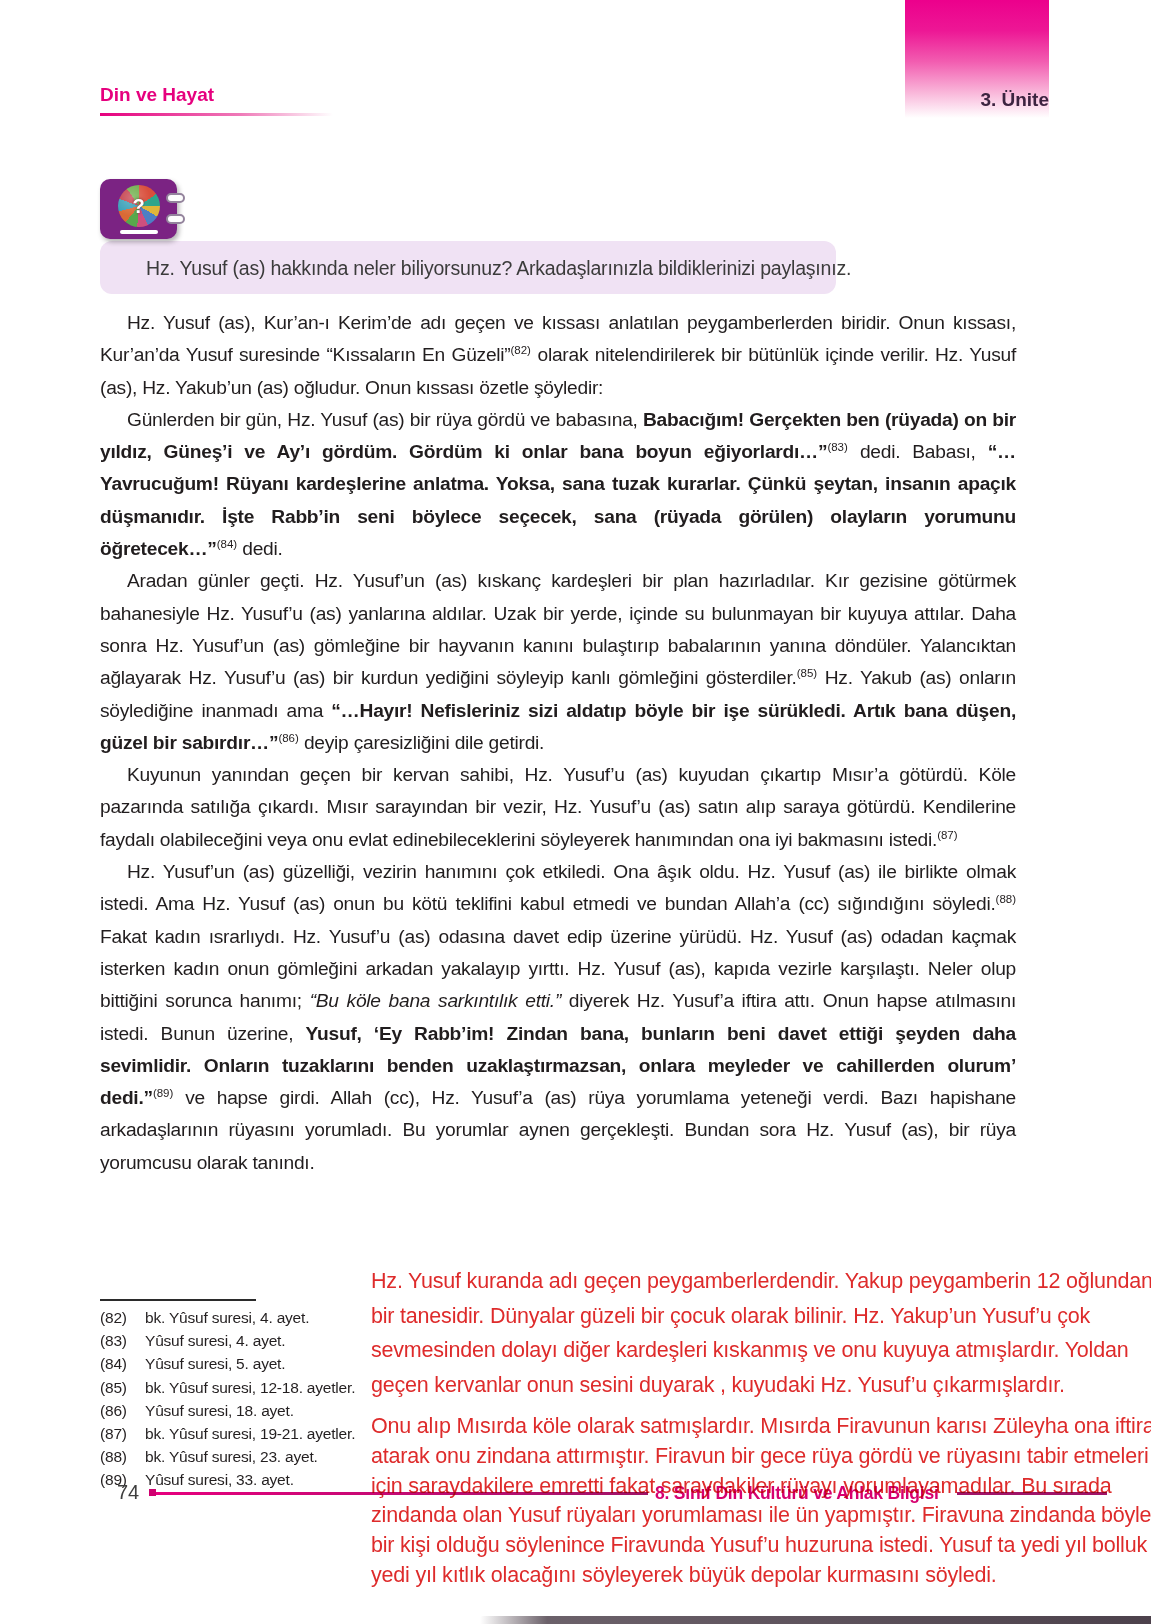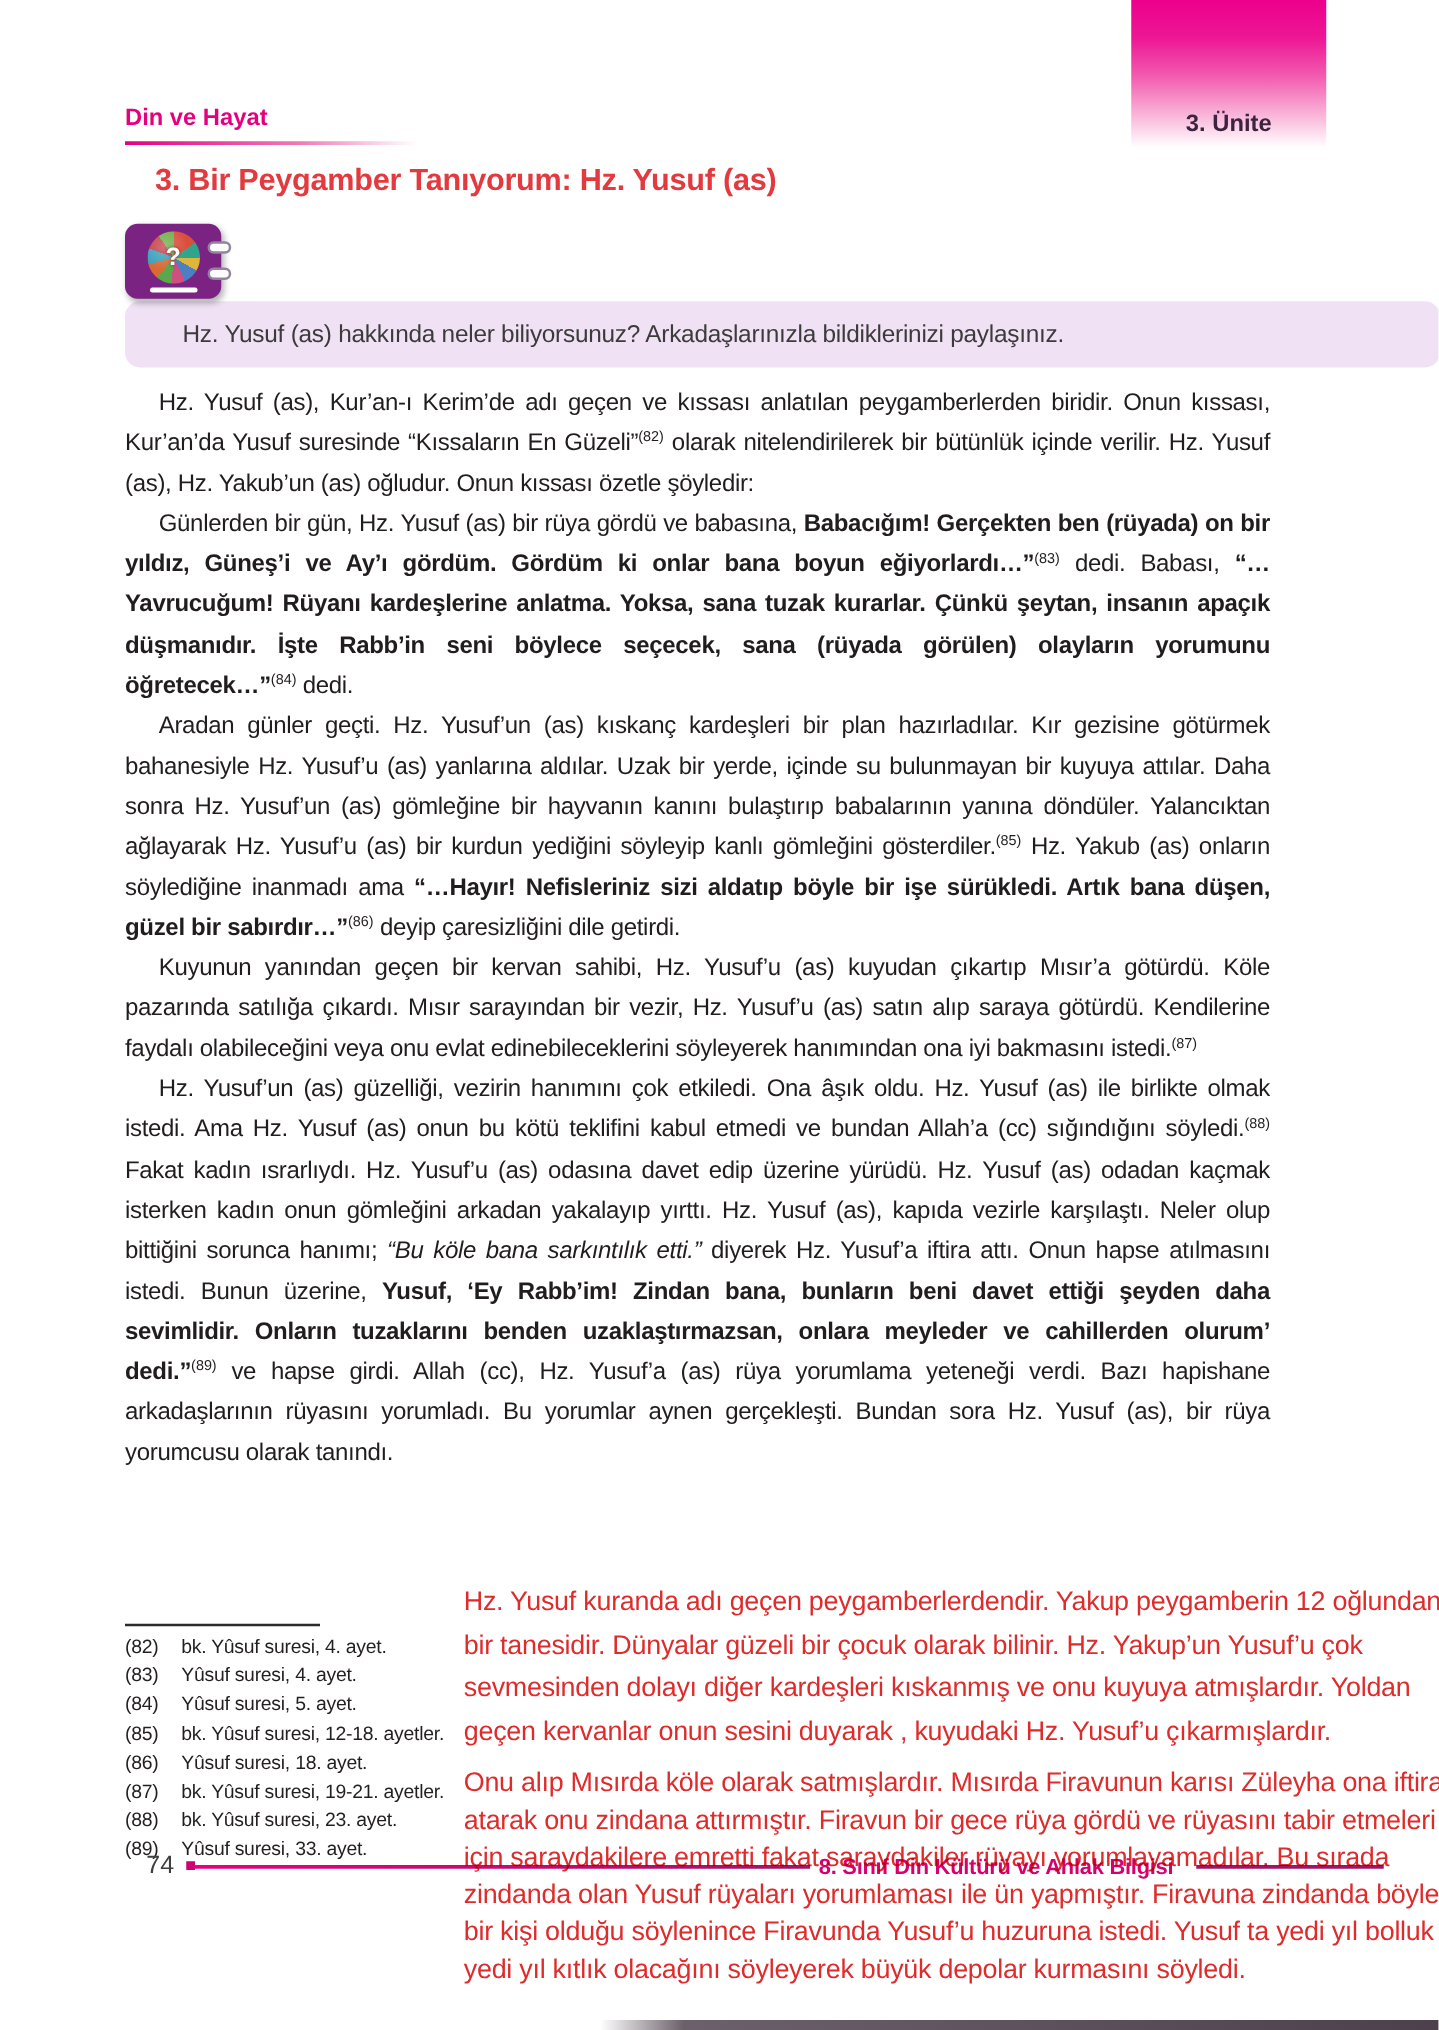--- a/index.html
+++ b/index.html
@@ -5,23 +5,23 @@
   * { margin:0; padding:0; box-sizing:border-box; }
   html,body { background:#ffffff; }
   .page {
     position:relative; width:1151px; height:1624px; margin:0 auto;
     background:#ffffff; overflow:hidden;
     font-family:"Liberation Sans", sans-serif; color:#221e1f;
   }
 
   
   .unit-box {
-    position:absolute; left:905px; top:0; width:156px; height:118px;
+    position:absolute; left:905px; top:0; width:144px; height:118px;
     background:linear-gradient(180deg,#ec008c 0%,#ed1795 26%,#f25cb0 52%,#f9b5d9 78%,#ffffff 100%);
-    display:flex; justify-content:center; align-items:flex-end;
+    display:flex; justify-content:flex-end; align-items:flex-end;
   }
   .unit-label { font-size:19px; font-weight:bold; color:#3c2440; padding-bottom:7px; }
 
   
   .book-title { position:absolute; left:100px; top:84px; font-size:19px; font-weight:bold; color:#e6007e; }
   .book-title-rule {
     position:absolute; left:100px; top:113px; width:233px; height:3px;
     background:linear-gradient(90deg,#e6007e 0%,#ef7ab8 60%,rgba(255,255,255,0) 100%);
   }
 
@@ -59,21 +59,21 @@
     width:38px; height:4px; background:#ffffff; border-radius:2px;
   }
   .ring {
     position:absolute; left:166px; width:19px; height:10px;
     background:#fdfdfd; border:2.5px solid #93839c; border-radius:6px; z-index:4;
   }
   .ring.r1 { top:193px; } .ring.r2 { top:214px; }
 
   
   .question-box {
-    position:absolute; left:100px; top:241px; width:1052px; height:53px;
+    position:absolute; left:100px; top:241px; width:736px; height:53px;
     background:#f0e2f4; border-radius:12px;
   }
   .question-text {
     position:absolute; left:46px; top:50%; transform:translateY(-50%);
     font-size:19.5px; color:#3b3b3b; letter-spacing:-0.2px; white-space:nowrap;
   }
 
   
   .article {
     position:absolute; left:100px; top:307px; width:916px;
@@ -128,21 +128,20 @@
 
 <div class="page">
 
   <div class="unit-box">
     <div class="unit-label">3. Ünite</div>
   </div>
 
   <div class="book-title">Din ve Hayat</div>
   <div class="book-title-rule"></div>
 
-  <h1 class="section-title">3. Bir Peygamber Tanıyorum: Hz. Yusuf (as)</h1>
 
   <div class="think-icon-box">
     <div class="bubble">
       <span class="bubble-q">?</span>
     </div>
     <div class="bubble-base"></div>
   </div>
   <div class="ring r1"></div>
   <div class="ring r2"></div>
 

